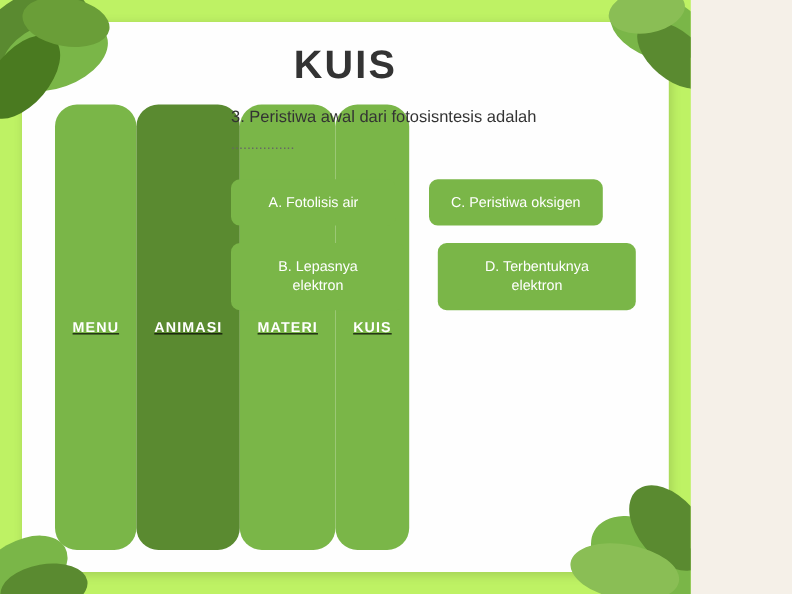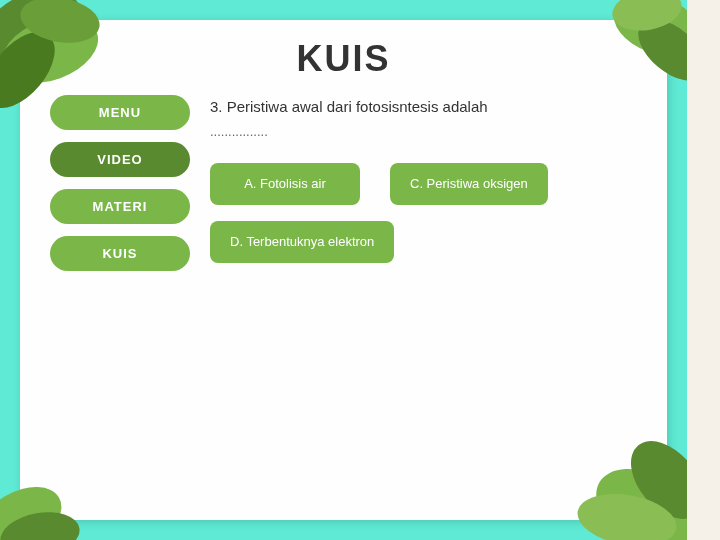--- a/index.html
+++ b/index.html
@@ -7,23 +7,23 @@
     body {
       width: 720px;
       height: 540px;
       overflow: hidden;
       background: #f5f0e8;
       font-family: Arial, sans-serif;
       position: relative;
     }
 
     .page-bg {
-      width: 687px;
+      width: 628px;
       height: 540px;
-      background: #5eead4;
+      background: #bef264;
       position: relative;
       overflow: hidden;
     }
 
     
     .leaf-top-left {
       position: absolute;
       top: 0;
       left: 0;
       width: 120px;
@@ -100,25 +100,26 @@
     .main-layout {
       display: flex;
       flex: 1;
       padding: 0 30px 20px 30px;
       gap: 20px;
     }
 
     
     .sidebar {
       display: flex;
-      flex-direction: column;
-      gap: 12px;
+      flex-direction: row;
+      gap: 0;
       width: 140px;
       flex-shrink: 0;
       padding-top: 5px;
+      text-decoration: underline;
     }
 
     .sidebar-btn {
       background: #7ab648;
       color: white;
       border: none;
       border-radius: 20px;
       padding: 10px 16px;
       font-size: 13px;
       font-weight: bold;
@@ -227,38 +228,39 @@
   <div class="content-area">
 
     <div class="title-area">
       <span class="title-text">KUIS</span>
     </div>
 
     <div class="main-layout">
 
       <div class="sidebar">
         <button class="sidebar-btn">MENU</button>
-        <button class="sidebar-btn active">VIDEO</button>
+        <button class="sidebar-btn active">ANIMASI</button>
         <button class="sidebar-btn">MATERI</button>
         <button class="sidebar-btn">KUIS</button>
       </div>
 
       <div class="right-content">
 
         <div class="question-text">
           <span>3. Peristiwa awal dari fotosisntesis adalah</span><br>
           <span class="question-dots">................</span>
         </div>
 
         <div class="answers-grid">
           <div class="answers-row">
             <button class="answer-btn">A. Fotolisis air</button>
             <button class="answer-btn">C. Peristiwa oksigen</button>
           </div>
           <div class="answers-row">
+            <button class="answer-btn">B. Lepasnya elektron</button>
             <button class="answer-btn">D. Terbentuknya elektron</button>
           </div>
         </div>
 
       </div>
     </div>
   </div>
 
 </div>
 

